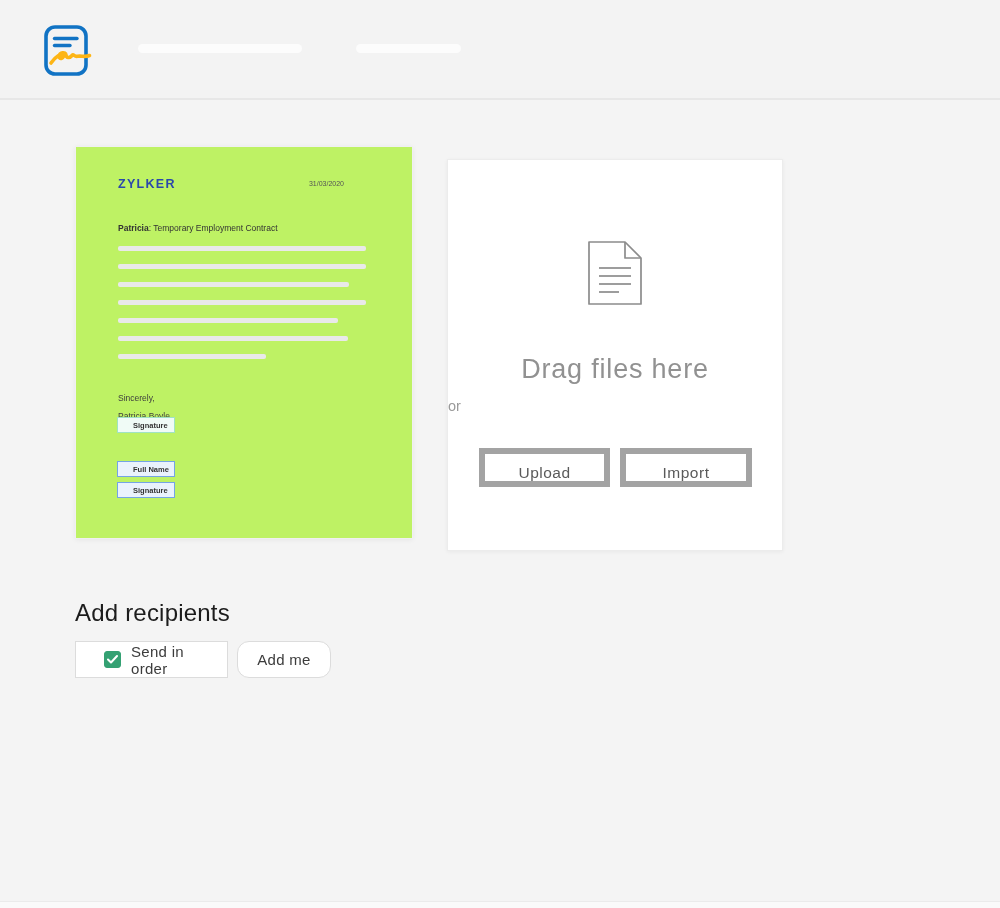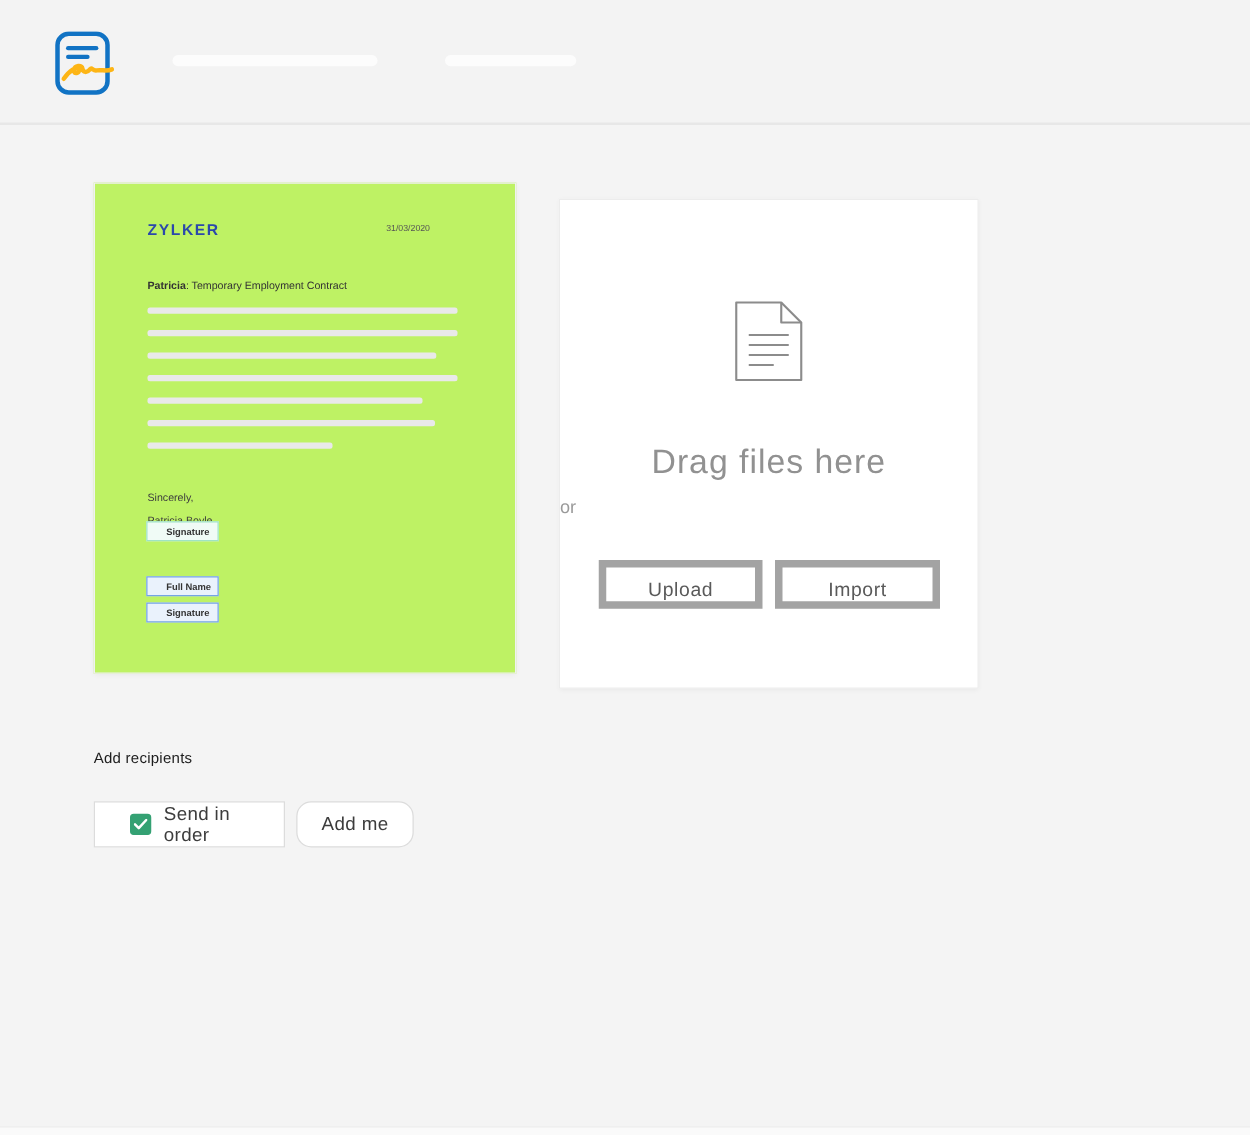--- a/index.html
+++ b/index.html
@@ -95,21 +95,21 @@
     background:#fff; border:6px solid #a3a3a3;
     font-family:inherit; font-size:15.5px; color:#5a5a5a; letter-spacing:0.5px;
     line-height:37px; cursor:pointer;margin-top:16px;
   }
   .drop-btn.upload { left:31px; width:131px; }
   .drop-btn.import { left:172px; width:132px; }
 
   
   .recipients-heading {
     position:absolute; left:75px; top:599px;
-    font-size:12px; font-weight:500; color:#1c1c1c; letter-spacing:0.2px;
+    font-size:24px; font-weight:500; color:#1c1c1c; letter-spacing:0.2px;
   }
   .pill {
     position:absolute; top:641px; height:37px;
     background:#fff; border:1px solid #dcdcdc;
     display:flex; align-items:center;
     font-size:15px; color:#3c3c3c; letter-spacing:0.3px;
     cursor:pointer;
   }
   .pill.order { left:75px; width:153px; padding:0 28px; gap:10px; }
   .pill.addme { left:237px; width:94px; justify-content:center;border-radius:12px; }

